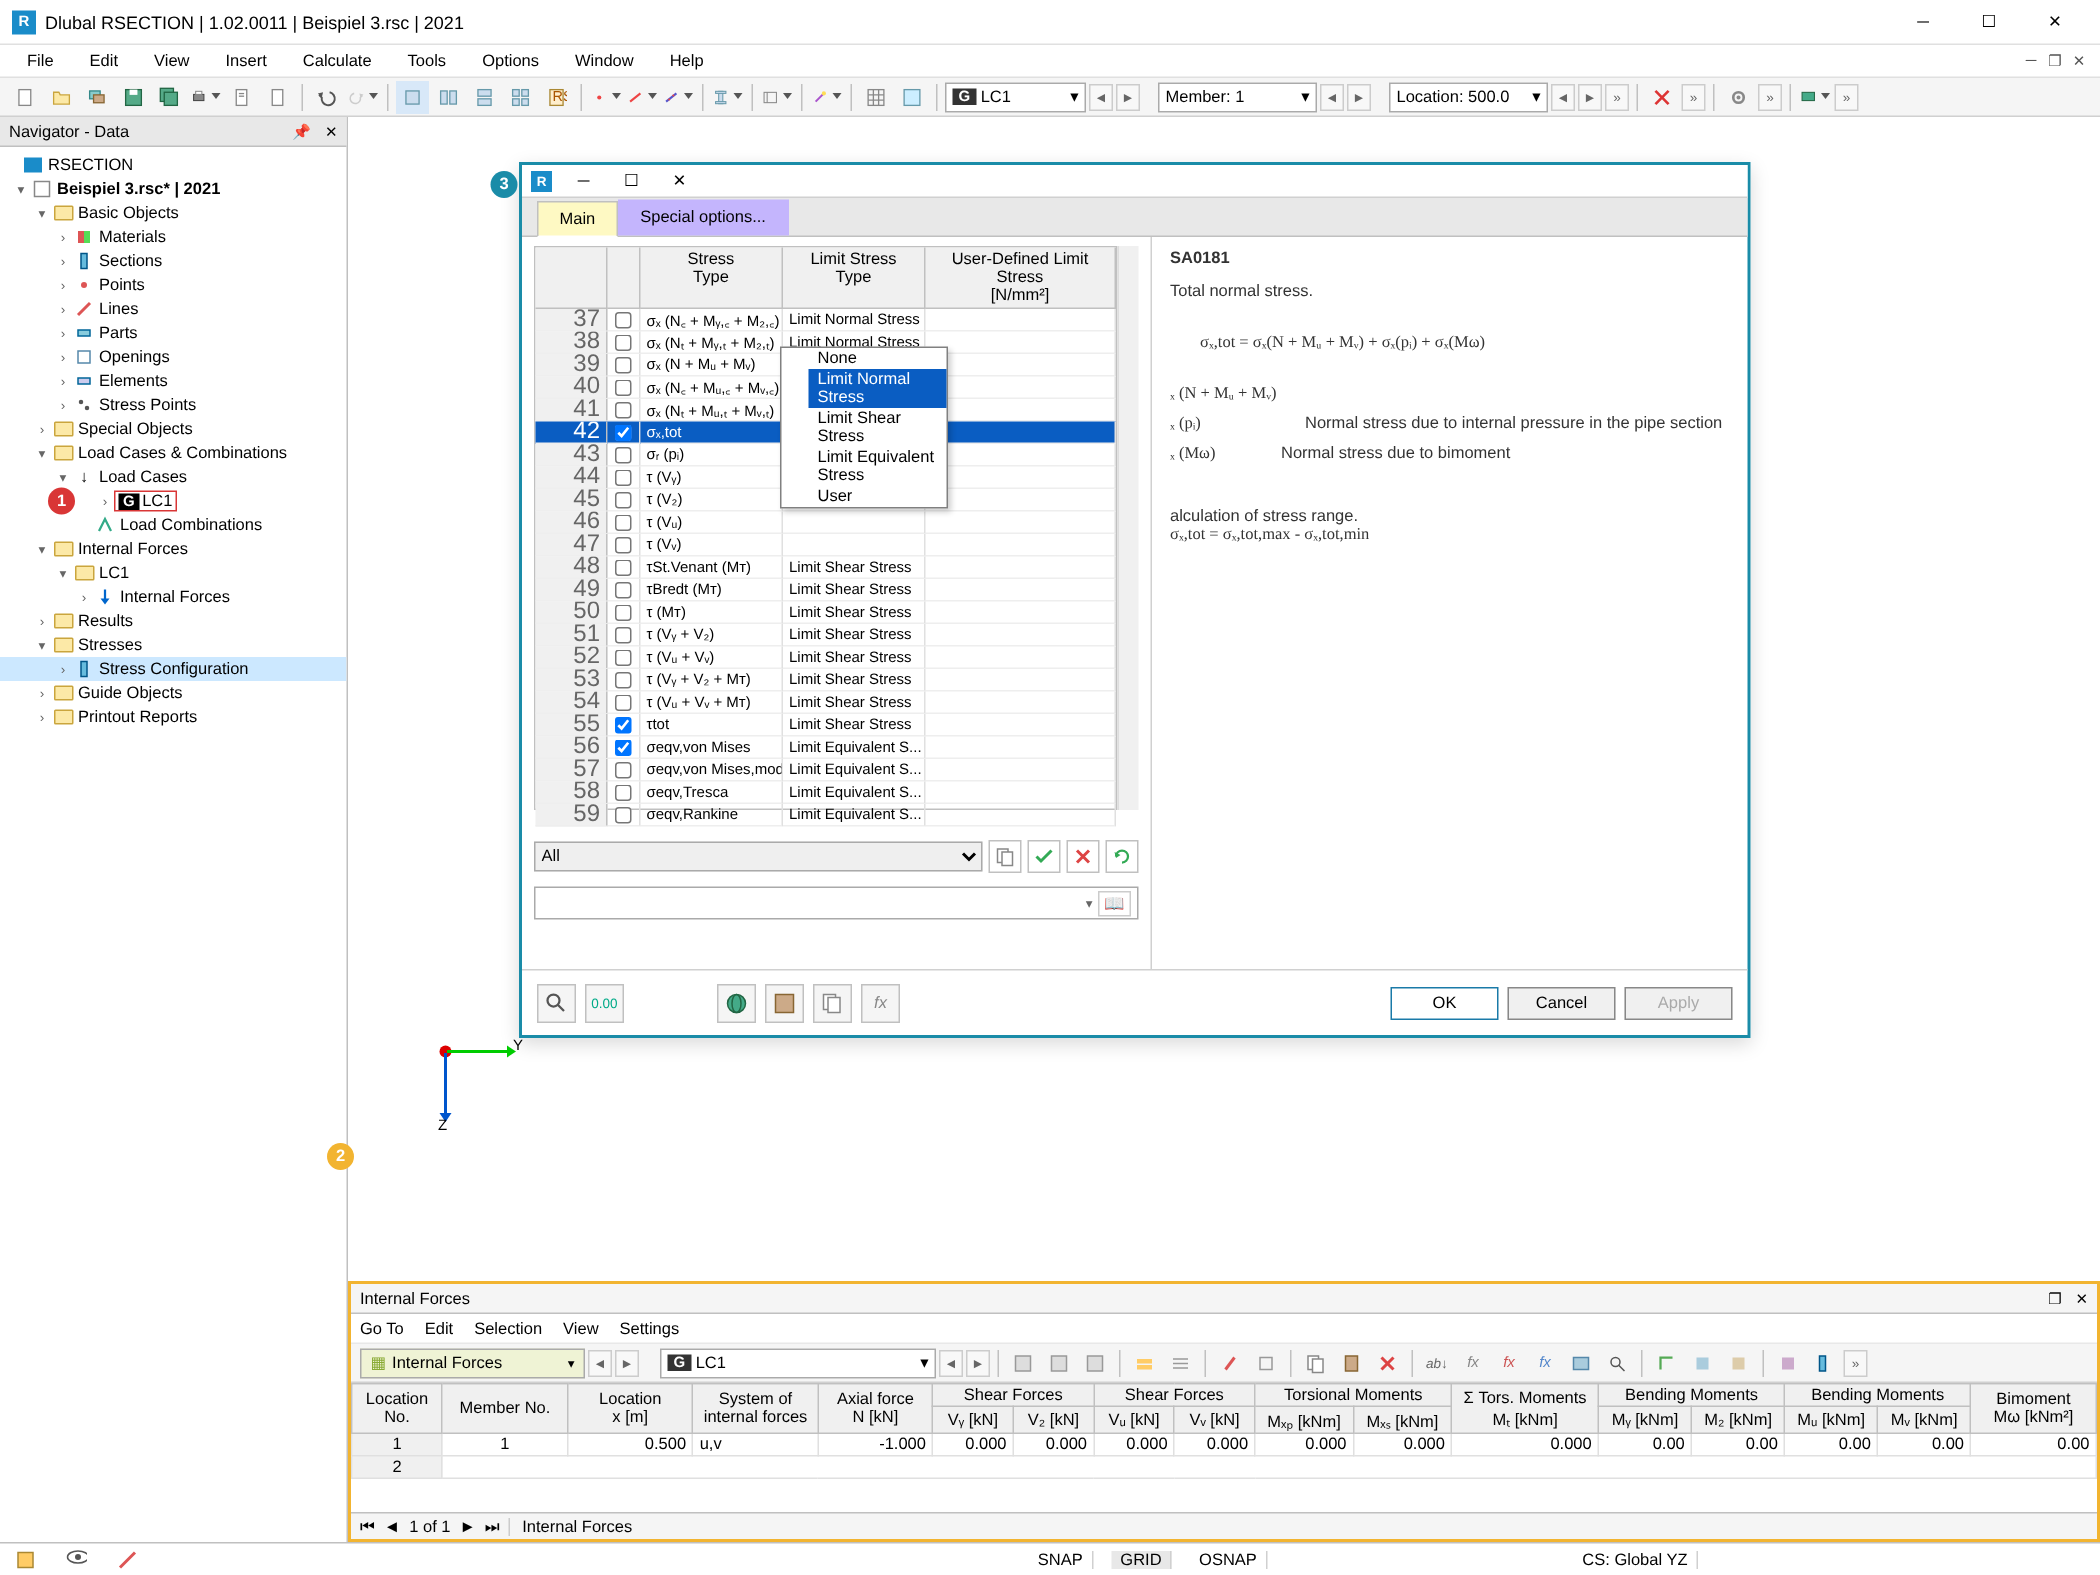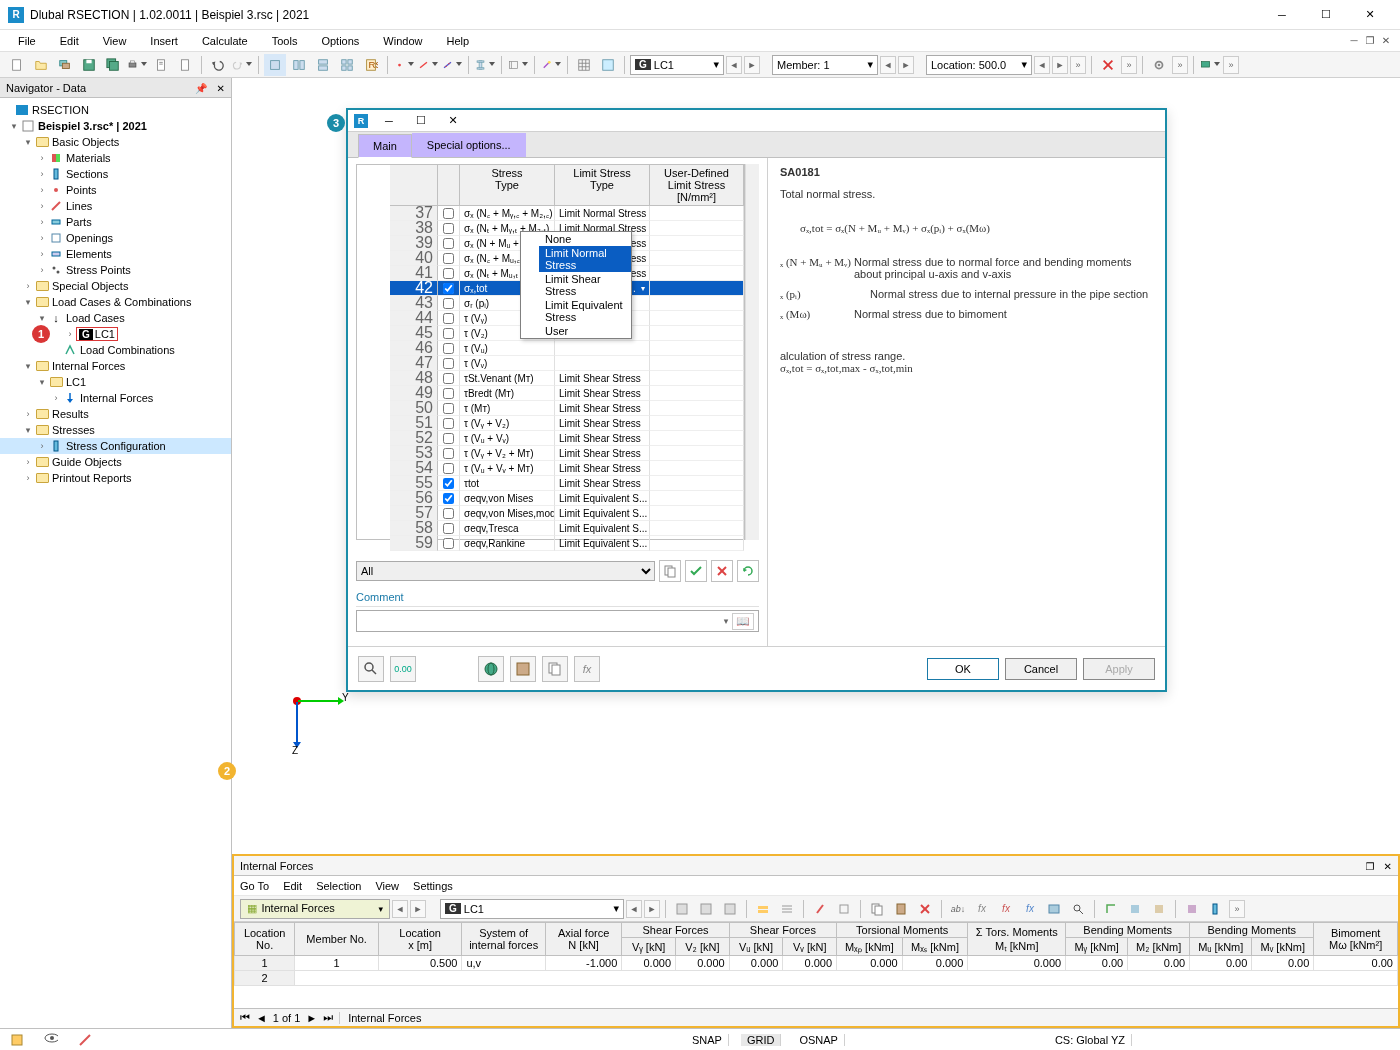--- a/index.html
+++ b/index.html
@@ -49,21 +49,21 @@
 .canvas { flex: 1; background: #fff; position: relative; }
 
 
 .dialog { position: absolute; left: 346px; top: 108px; width: 821px; height: 584px; background: #fff; border: 2px solid #1a8ca8; box-shadow: 0 4px 12px rgba(0,0,0,0.15); }
 .dlg-title { height: 22px; background: #fff; display: flex; align-items: center; padding: 0 6px; border-bottom: 1px solid #d0d0d0; }
 .dlg-title .logo { width:14px; height:14px; background:#1a8cc9; margin-right:5px; color:#fff; display:flex; align-items:center; justify-content:center; font-size:9px; font-weight:bold;}
 .dlg-title .t { flex: 1; font-size: 12px; }
 .dlg-title .winbtn { width: 32px; height: 20px; display: flex; align-items: center; justify-content: center; }
 .dlg-tabs { height: 26px; background: #e8e8e8; display: flex; align-items: flex-end; padding: 0 10px; border-bottom: 1px solid #c0c0c0; }
 .dlg-tab { padding: 5px 14px; background: #c4b5fd; border: 1px solid transparent; }
-.dlg-tab.active { background: #c4b5fd; border: 1px solid #c0c0c0; border-bottom: 1px solid #fff; margin-bottom: -1px; }
+.dlg-tab.active { background: #fef9c3; border: 1px solid #c0c0c0; border-bottom: 1px solid #fff; margin-bottom: -1px; }
 .dlg-body { display: flex; height: calc(100% - 22px - 26px - 44px); }
 .dlg-left { width: 420px; border-right: 1px solid #d0d0d0; padding: 6px 8px; display:flex; flex-direction:column; }
 .dlg-right { flex: 1; padding: 8px 12px; font-size: 11px; color: #333; }
 .section-h { color: #1a7aa8; font-size: 11px; padding: 3px 0; border-bottom:1px solid #e0e0e0; margin-bottom:2px;}
 
 
 .stress-grid { border: 1px solid #c0c0c0; font-size: 10px; }
 .sg-head { display: flex; background: #f0f0f0; }
 .sg-head > div { border-right: 1px solid #c0c0c0; border-bottom: 1px solid #c0c0c0; padding: 2px 4px; text-align: center; }
 .sg-row { display: flex; height: 15px; align-items: stretch; }
@@ -582,21 +582,21 @@
         <div class="winbtn">☐</div>
         <div class="winbtn">✕</div>
       </div>
       <div class="dlg-tabs">
         <div class="dlg-tab active">Main</div>
         <div class="dlg-tab">Special options...</div>
       </div>
       <div class="dlg-body">
         <div class="dlg-left">
           <div style="display:flex; flex:1; min-height:0;">
-            <div class="stress-grid" style="flex:1;padding-left:33px;">
+            <div class="stress-grid" style="flex:1;">
               <div class="sg-head">
                 <div style="width:48px"></div>
                 <div style="width:22px"></div>
                 <div style="width:95px">Stress<br>Type</div>
                 <div style="width:95px">Limit Stress<br>Type</div>
                 <div style="flex:1">User-Defined Limit Stress<br>[N/mm²]</div>
               </div>
               <div id="stress-rows">
                   <div class="sg-row">
     <div class="sg-num">37</div>
@@ -837,35 +837,33 @@
                 </svg>
               </div>
             <div class="tbtn" style="border:1px solid #c0c0c0">
                 <svg width="14" height="14">
                   <path d="M3 7 A4 4 0 1 1 7 11" fill="none" stroke="#3a5" stroke-width="1.5"></path>
                   <path d="M2 4 L3 8 L6 6 Z" fill="#3a5"></path>
                 </svg>
               </div>
           </div>
           <div class="comment-box">
-            <div class="section-h">Comment</div>
             <div class="cbin">
               <span style="font-size:9px;color:#666">▾</span>
               <span style="border:1px solid #ccc;padding:1px 3px;">📖</span>
             </div>
           </div>
         </div>
         <div class="dlg-right">
           <div style="font-weight:bold; margin-bottom:10px;">SA0181</div>
           <div>Total normal stress.</div>
           <div style="margin:22px 0 22px 20px; font-family: 'Cambria Math', serif;">σₓ,tot = σₓ(N + Mᵤ + Mᵥ) + σₓ(pᵢ) + σₓ(Mω)</div>
           <div id="info-lines">
               <div style="display:flex; margin-bottom:8px;">
                 <div style="width:74px;font-family:'Cambria Math',serif;">ₓ (N + Mᵤ + Mᵥ)</div>
-                <div style="flex:1">Normal stress due to normal force and bending moments about principal u-axis and v-axis</div>
               </div>
               <div style="display:flex; margin-bottom:8px;gap:16px;">
                 <div style="width:74px;font-family:'Cambria Math',serif;">ₓ (pᵢ)</div>
                 <div style="flex:1">Normal stress due to internal pressure in the pipe section</div>
               </div>
               <div style="display:flex; margin-bottom:8px;">
                 <div style="width:74px;font-family:'Cambria Math',serif;">ₓ (Mω)</div>
                 <div style="flex:1">Normal stress due to bimoment</div>
               </div>
             </div>

